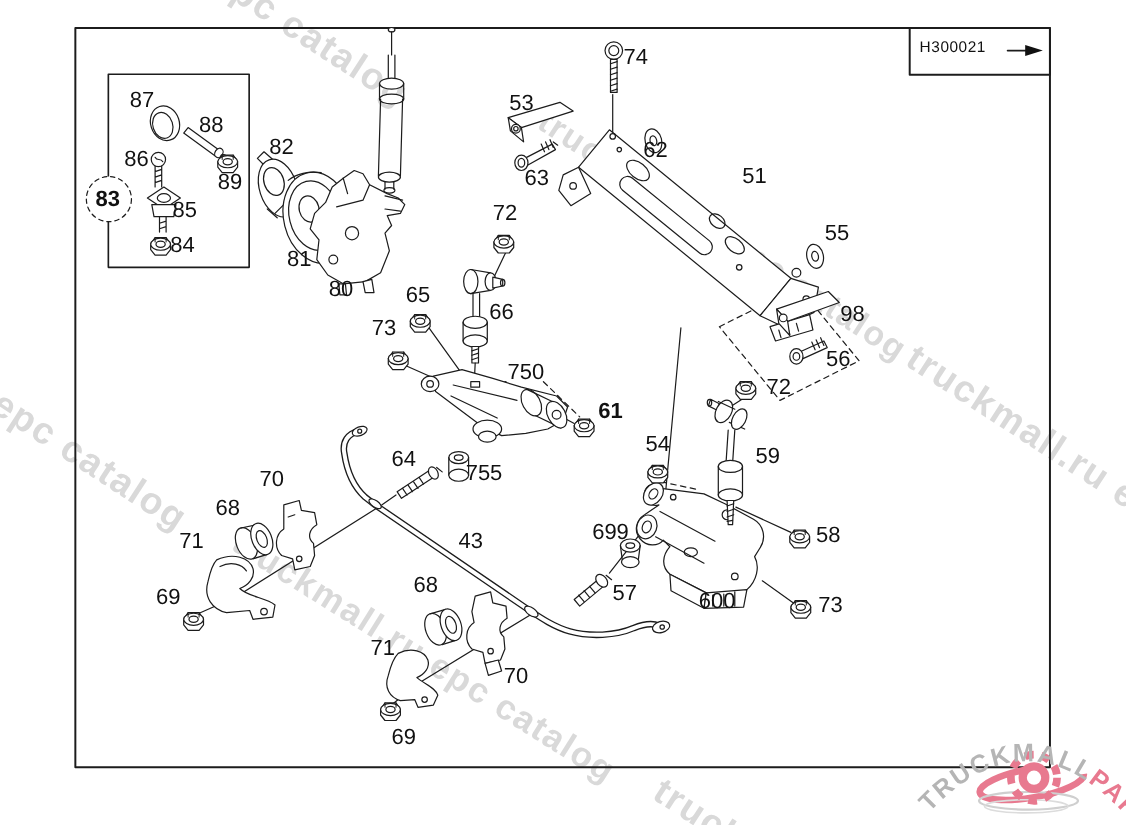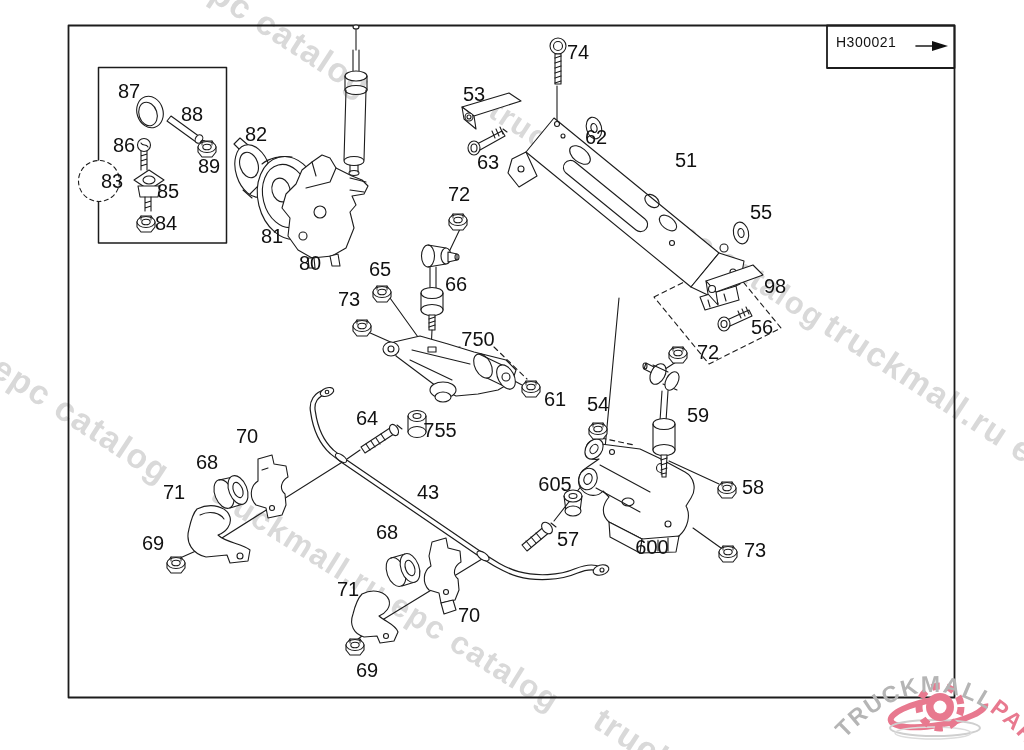--- a/index.html
+++ b/index.html
@@ -350,42 +350,42 @@
     <div class="plabel" style="left: 578px; top: 52px;">74</div>
     <div class="plabel" style="left: 129px; top: 91px;">87</div>
     <div class="plabel" style="left: 474px; top: 94px;">53</div>
     <div class="plabel" style="left: 596px; top: 101px; margin-top: 36px;">62</div>
     <div class="plabel" style="left: 192px; top: 114px;">88</div>
     <div class="plabel" style="left: 256px; top: 134px;">82</div>
     <div class="plabel" style="left: 124px; top: 145px;">86</div>
     <div class="plabel" style="left: 686px; top: 160px; text-align: center;">51</div>
     <div class="plabel" style="left: 488px; top: 162px;">63</div>
     <div class="plabel" style="left: 209px; top: 166px;">89</div>
-    <div class="plabel" style="left: 112px; top: 181px;">83</div>
+    <div class="plabel" style="left: 98px; top: 181px; font-weight: bold;">83</div>
     <div class="plabel" style="left: 168px; top: 191px;">85</div>
     <div class="plabel" style="left: 459px; top: 194px;">72</div>
     <div class="plabel" style="left: 761px; top: 212px;">55</div>
     <div class="plabel" style="left: 166px; top: 223px;">84</div>
     <div class="plabel" style="left: 272px; top: 236px;">81</div>
     <div class="plabel" style="left: 310px; top: 263px;">80</div>
     <div class="plabel" style="left: 380px; top: 269px;">65</div>
     <div class="plabel" style="left: 456px; top: 284px;">66</div>
     <div class="plabel" style="left: 775px; top: 286px;">98</div>
     <div class="plabel" style="left: 349px; top: 299px;">73</div>
     <div class="plabel" style="left: 762px; top: 327px;">56</div>
     <div class="plabel" style="left: 478px; top: 339px;">750</div>
     <div class="plabel" style="left: 708px; top: 352px;">72</div>
-    <div class="plabel" style="left: 555px; top: 399px;">61</div>
+    <div class="plabel" style="left: 555px; top: 374px; font-weight: bold;">61</div>
     <div class="plabel" style="left: 598px; top: 404px;">54</div>
     <div class="plabel" style="left: 698px; top: 415px;">59</div>
     <div class="plabel" style="left: 367px; top: 418px;">64</div>
     <div class="plabel" style="left: 440px; top: 430px;">755</div>
     <div class="plabel" style="left: 247px; top: 436px;">70</div>
     <div class="plabel" style="left: 207px; top: 462px;">68</div>
-    <div class="plabel" style="left: 555px; top: 484px;">605</div>
+    <div class="plabel" style="left: 555px; top: 484px;">699</div>
     <div class="plabel" style="left: 753px; top: 487px;">58</div>
     <div class="plabel" style="left: 428px; top: 492px;">43</div>
     <div class="plabel" style="left: 174px; top: 492px;">71</div>
     <div class="plabel" style="left: 387px; top: 532px;">68</div>
     <div class="plabel" style="left: 568px; top: 539px;">57</div>
     <div class="plabel" style="left: 153px; top: 543px;">69</div>
     <div class="plabel" style="left: 652px; top: 547px;">600</div>
     <div class="plabel" style="left: 755px; top: 550px;">73</div>
     <div class="plabel" style="left: 348px; top: 589px;">71</div>
     <div class="plabel" style="left: 469px; top: 615px;">70</div>

